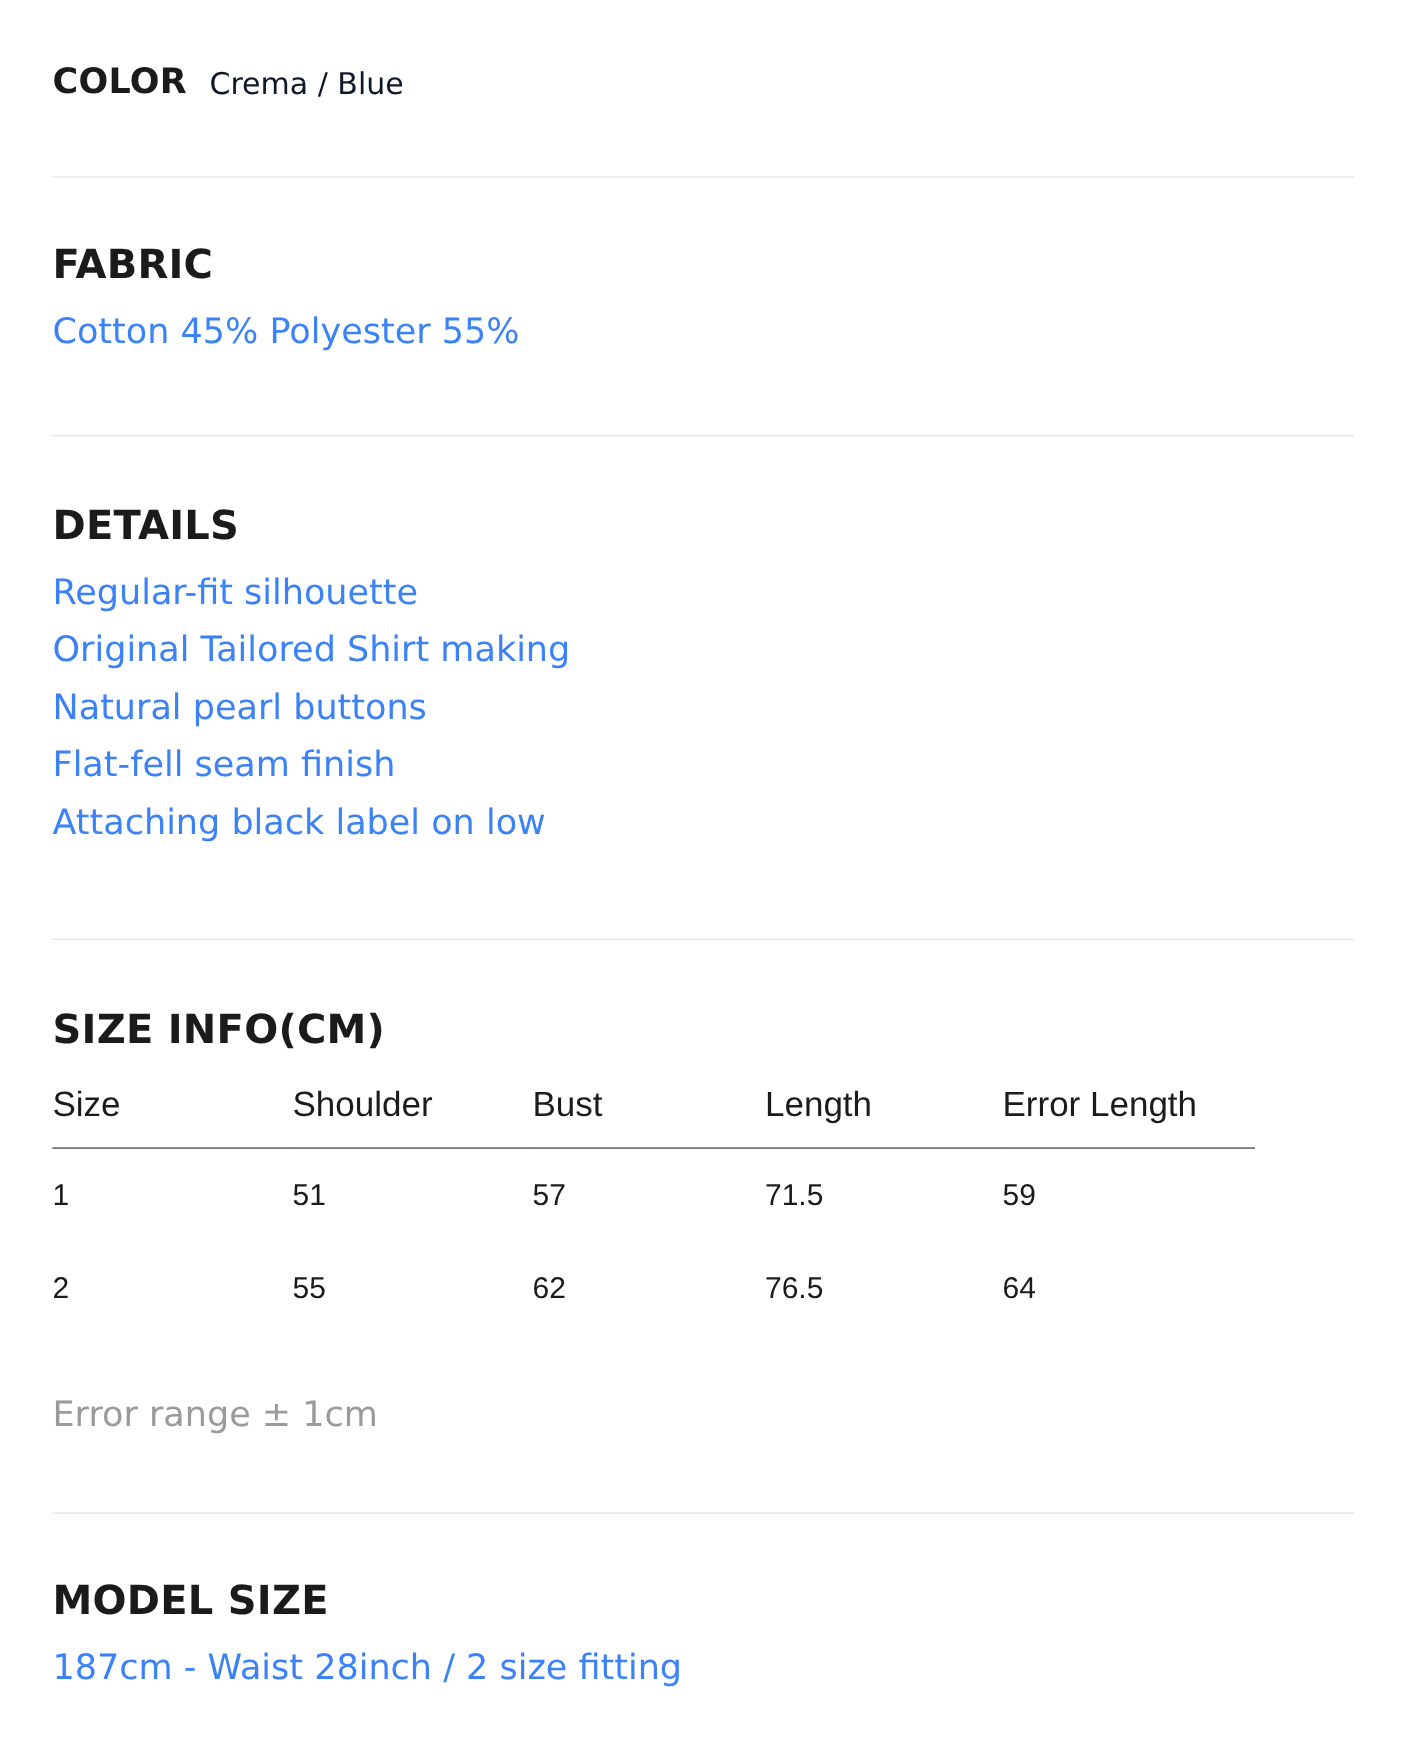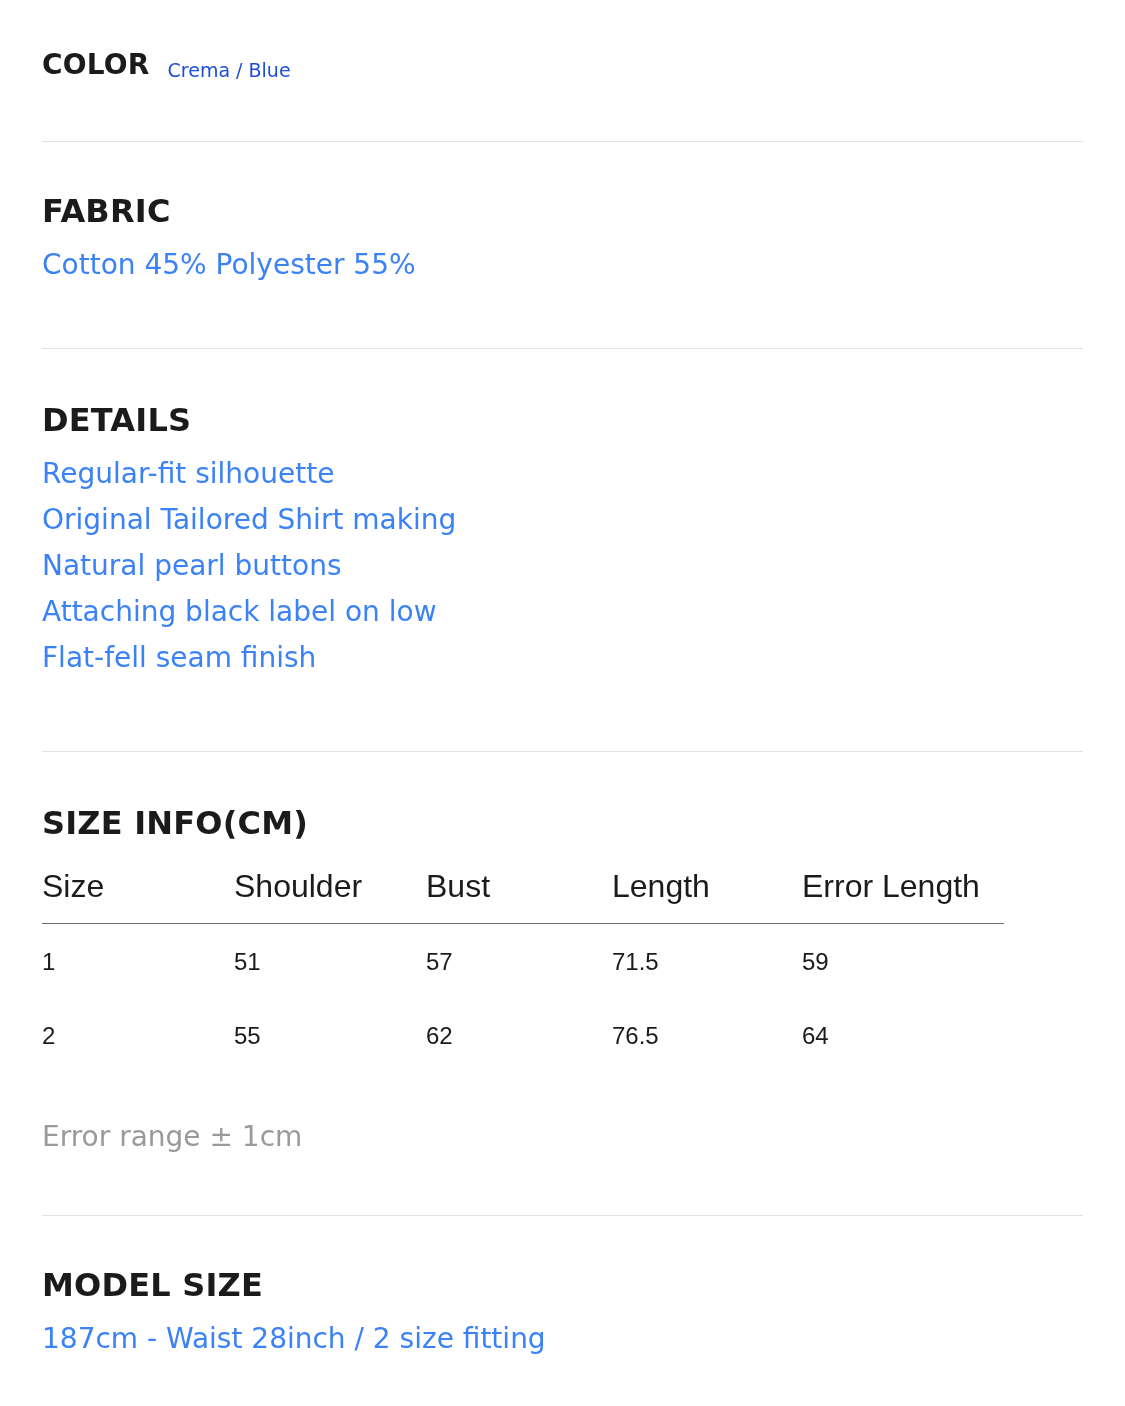--- a/index.html
+++ b/index.html
@@ -38,23 +38,23 @@
     display: flex;
     align-items: flex-end;
     gap: 18px;
   }
   .label-strong {
     font-weight: 700;
     font-size: 28px;
     letter-spacing: 0.2px;
   }
   .color-value {
-    font-size: 19px;
-    font-weight: 400;
-    color: #1d4ed8;
+    font-size: 24px;
+    font-weight: 400;
+    color: #0f172a;
   }
 
   
   .fabric-block {
     padding-top: 50px;
     padding-bottom: 60px;
   }
   .heading {
     font-weight: 700;
     font-size: 32px;
@@ -81,21 +81,21 @@
   }
   table.size-table {
     border-collapse: collapse;
     margin-top: 18px;
     width: 962px;
     table-layout: fixed;
   }
   table.size-table th {
     text-align: left;
     font-weight: 400;
-    font-size: 32px;
+    font-size: 28px;
     color: #1b1b1b;
     padding: 8px 0 18px 0;
     font-family: "Liberation Sans", sans-serif;
   }
   table.size-table thead tr {
     border-bottom: 1.5px solid #6f6f6f;
   }
   table.size-table td {
     font-size: 24px;
     font-weight: 400;
@@ -141,22 +141,22 @@
     <div class="body-line">Cotton 45% Polyester 55%</div>
   </div>
 
   <div class="divider"></div>
 
   <div class="section details-block">
     <div class="heading">DETAILS</div>
     <div class="body-line">Regular-fit silhouette</div>
     <div class="body-line">Original Tailored Shirt making</div>
     <div class="body-line">Natural pearl buttons</div>
+    <div class="body-line">Flat-fell seam finish</div>
     <div class="body-line">Attaching black label on low</div>
-    <div class="body-line">Flat-fell seam finish</div>
   </div>
 
   <div class="divider"></div>
 
   <div class="section size-block">
     <div class="heading">SIZE INFO(CM)</div>
 
     <table class="size-table">
       <thead>
         <tr>

